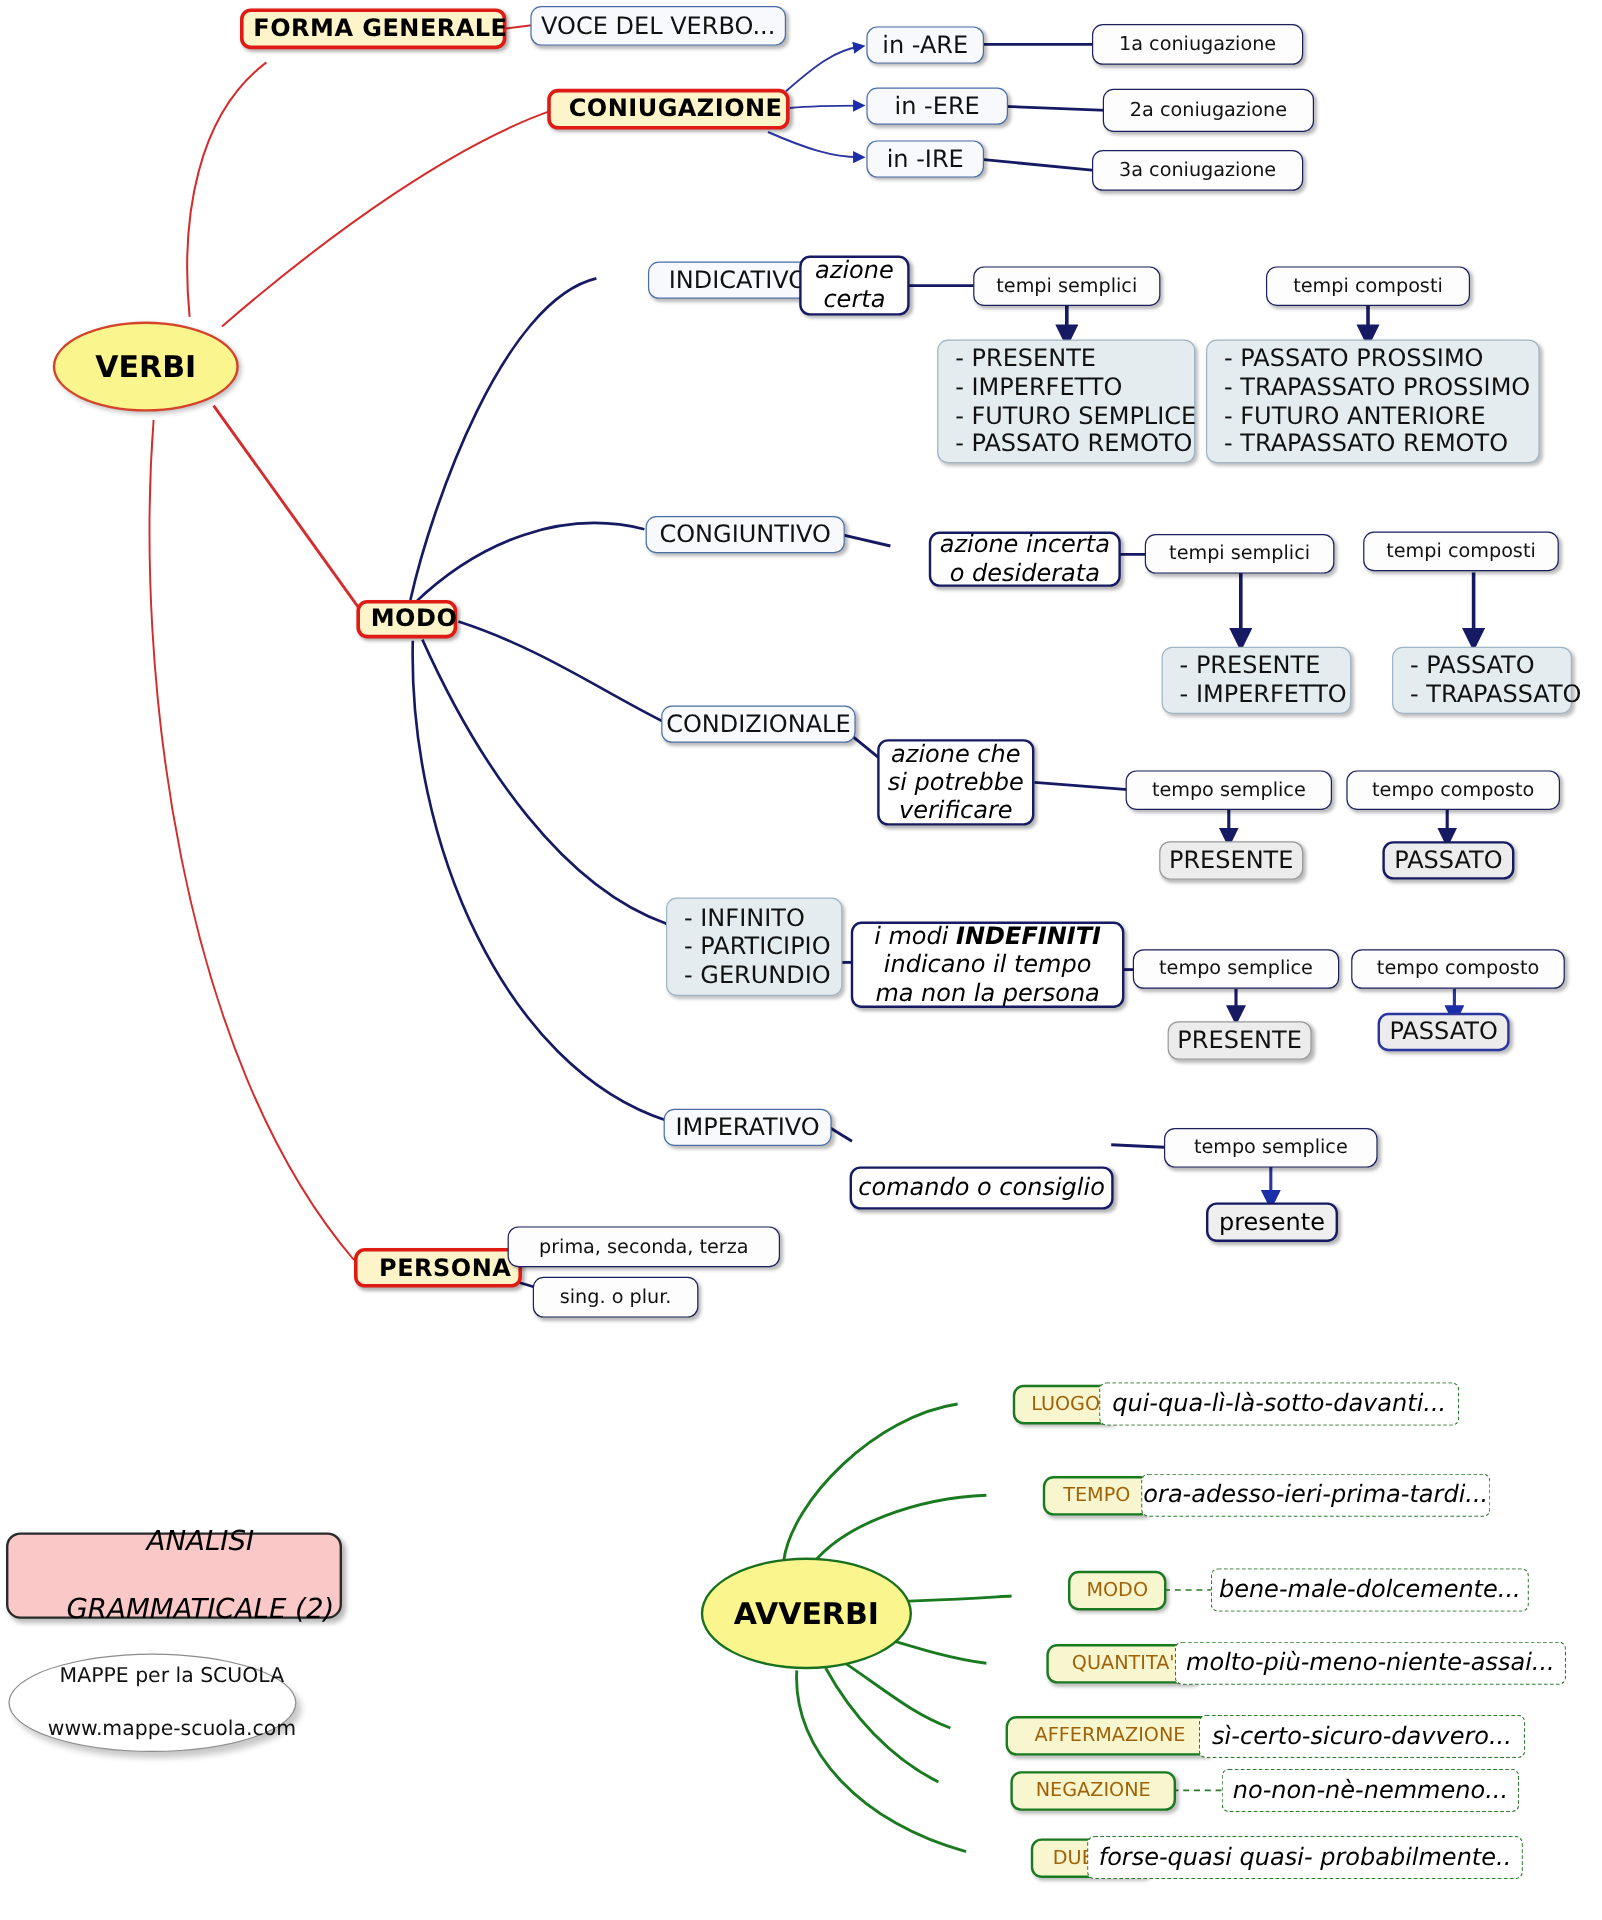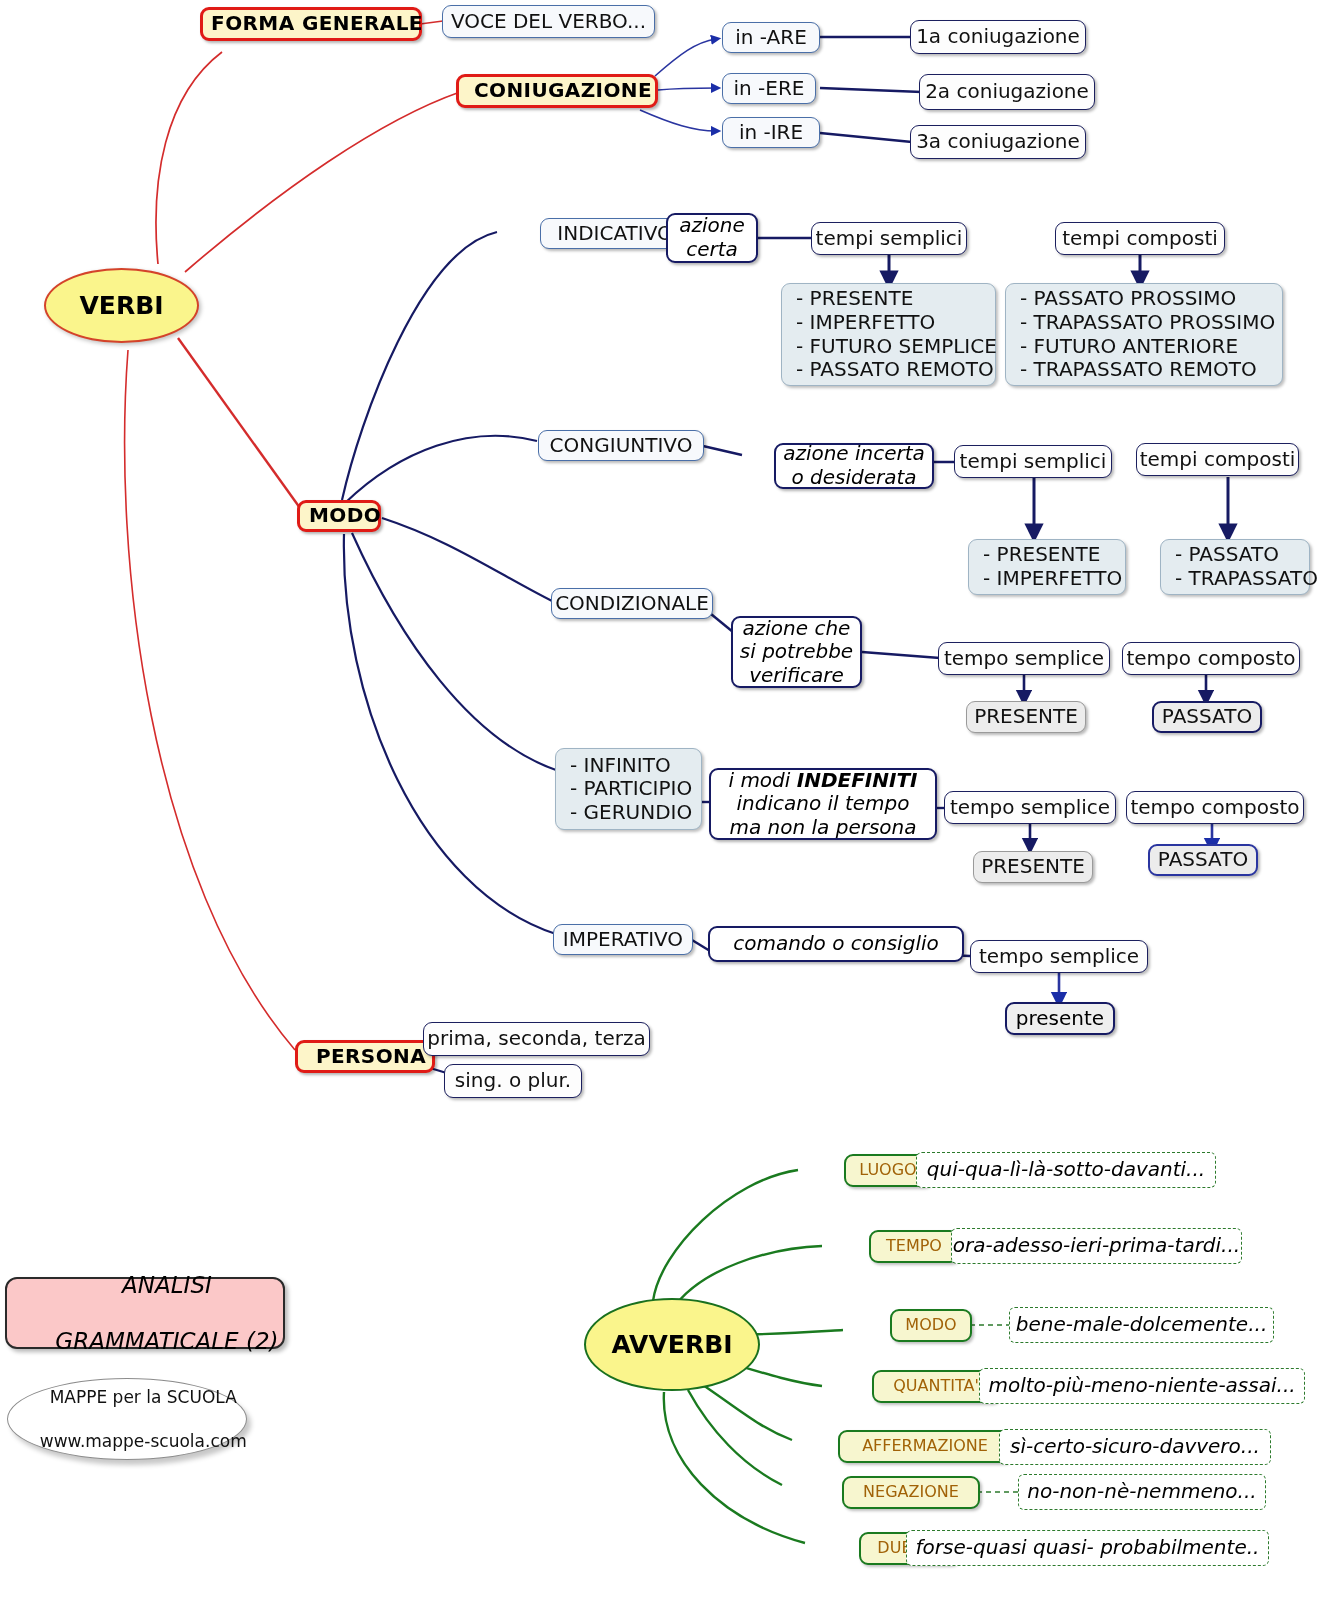--- a/index.html
+++ b/index.html
@@ -59,21 +59,21 @@
     font-size: 20px;
     box-shadow: 2px 2px 3px rgba(0,0,0,.28);
   }
 
   
   .white {
     background: #fdfdfd;
     border: 1.5px solid #1b1f5e;
     border-radius: 9px;
     color: #111;
-    font-size: 20px;
+    font-size: 16px;
     box-shadow: 2px 2px 3px rgba(0,0,0,.28);
   }
 
   
   .grey {
     background: #e4ecf0;
     border: 1.5px solid #9fb4c4;
     border-radius: 9px;
     color: #111;
     font-size: 20px;
@@ -273,21 +273,21 @@
     <span>VOCE DEL VERBO...</span>
   </div>
 
   <div class="node key" style="left:456px; top:74px; width:202px; height:34px;">
     <span>CONIUGAZIONE</span>
   </div>
 
   <div class="node pale" style="left:722px; top:22px; width:98px; height:31px;">
     <span>in -ARE</span>
   </div>
-  <div class="node pale" style="left:722px; top:73px; width:94px; height:31px;">
+  <div class="node pale" style="left:722px; top:73px; width:118px; height:31px;">
     <span>in -ERE</span>
   </div>
   <div class="node pale" style="left:722px; top:117px; width:98px; height:31px;">
     <span>in -IRE</span>
   </div>
 
   <div class="node white" style="left:910px; top:20px; width:176px; height:34px;">
     <span>1a coniugazione</span>
   </div>
   <div class="node white" style="left:919px; top:74px; width:176px; height:36px;">
@@ -400,21 +400,21 @@
   <div class="node greylite" style="left:973px; top:851px; width:120px; height:32px;">
     <span>PRESENTE</span>
   </div>
   <div class="node greylite" style="left:1148px; top:844px; width:110px; height:32px; border-color:#2a35a0; border-width:2px;">
     <span>PASSATO</span>
   </div>
 
   <div class="node pale" style="left:553px; top:924px; width:140px; height:31px;">
     <span>IMPERATIVO</span>
   </div>
-  <div class="node def" style="left:708px; top:926px; width:256px; height:36px;">
+  <div class="node def" style="left:708px; top:972px; width:220px; height:36px;">
     <span>comando o consiglio</span>
   </div>
   <div class="node white" style="left:970px; top:940px; width:178px; height:33px;">
     <span>tempo semplice</span>
   </div>
   <div class="node navythick" style="left:1005px; top:1002px; width:110px; height:33px;">
     <span>presente</span>
   </div>
 
   <div class="node title-box" style="left:5px; top:1277px; width:280px; height:72px;">

